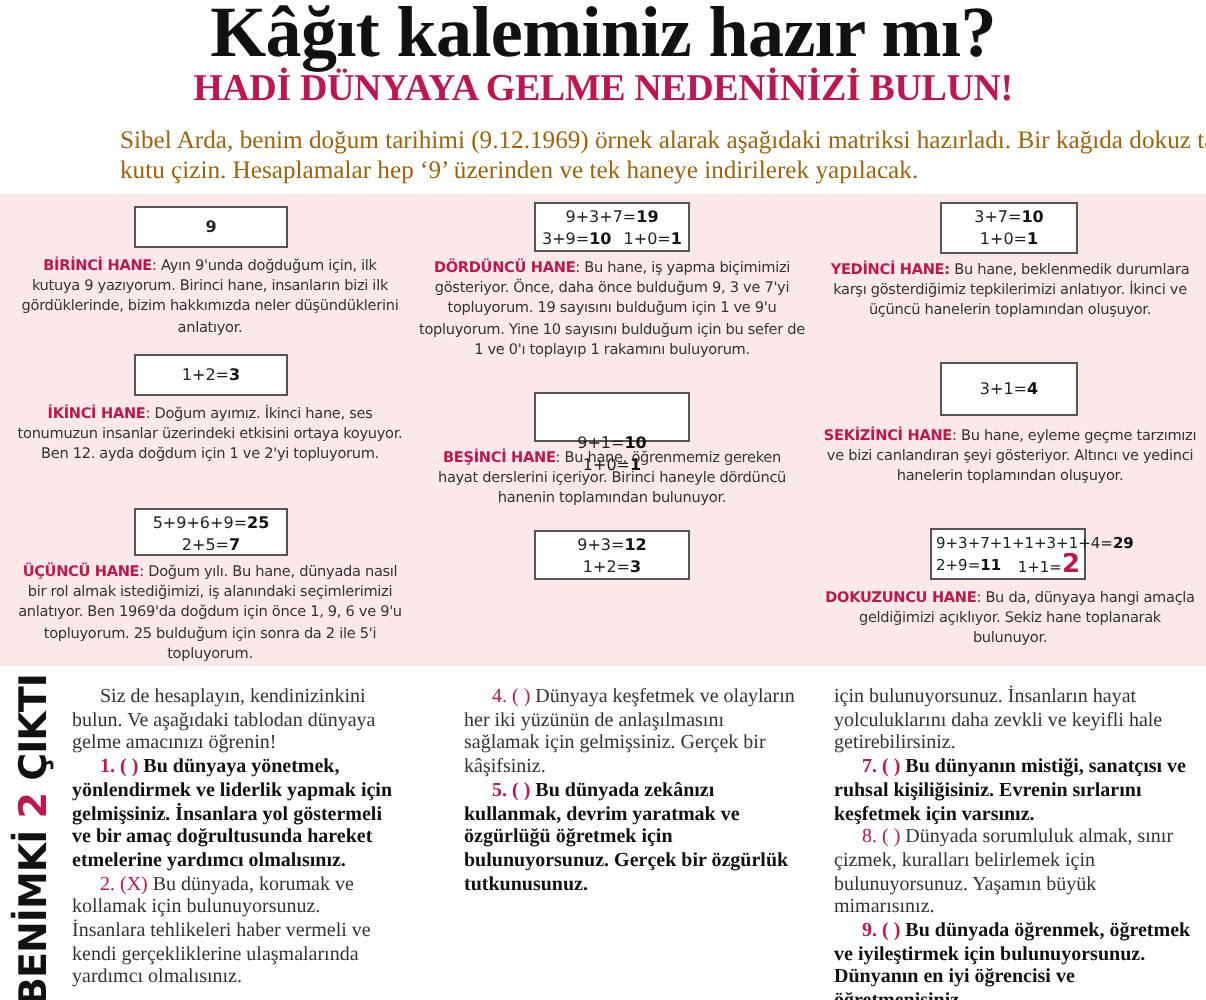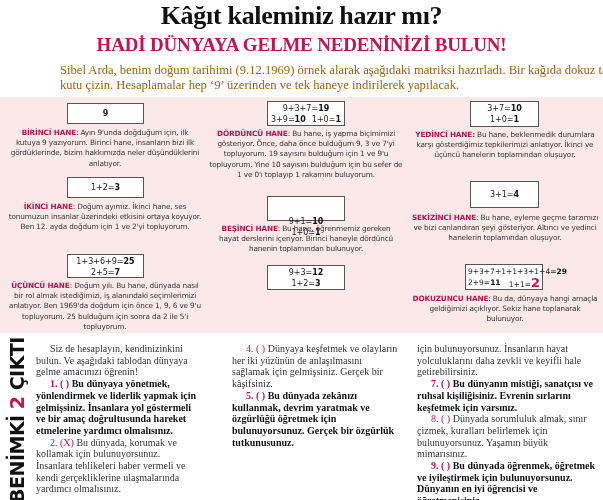--- a/index.html
+++ b/index.html
@@ -1,21 +1,21 @@
 <!DOCTYPE html>
 <html><head>
 <meta charset="utf-8">
 <style>
   * { box-sizing: border-box; margin: 0; padding: 0; }
   html, body { width: 603px; height: 500px; overflow: hidden; background: #ffffff; }
   body { position: relative; font-family: "Liberation Serif", serif; color: #111; }
 
   .title {
     position: absolute; left: 0; top: 2px; width: 603px; text-align: center;
-    font-family: "Liberation Serif", serif; font-weight: bold; font-size: 26px;
+    font-family: "Liberation Serif", serif; font-weight: bold; font-size: 36px;
     line-height: 28px; letter-spacing: -0.3px; color: #111;
   }
   .headline {
     position: absolute; left: 0; top: 30px; width: 603px; text-align: center;
     font-family: "Liberation Serif", serif; font-weight: bold; font-size: 19px;
     line-height: 30px; color: #c0154f; letter-spacing: -0.2px; white-space: nowrap;
   }
   .intro {
     position: absolute; left: 12px; top: 63px; width: 585px;
     font-family: "Liberation Serif", serif; font-weight: normal; font-size: 12.6px;
@@ -76,21 +76,21 @@
   </div>
 
   <div class="box" style="left:67px; top:80px; width:77px; height:21px; line-height:19px;">
     <span>1+2=</span><b>3</b>
   </div>
   <div class="desc" style="left:8px; top:105px; width:194px;">
     <span class="lbl">İKİNCİ HANE</span><span>: Doğum ayımız. İkinci hane, ses tonumuzun insanlar üzerindeki etkisini ortaya koyuyor. Ben 12. ayda doğdum için 1 ve 2'yi topluyorum.</span>
   </div>
 
   <div class="box" style="left:67px; top:157px; width:77px; height:24px; padding-top:1px;">
-    <div><span>1+3+6+9=</span><b>25</b></div>
+    <div><span>5+9+6+9=</span><b>25</b></div>
     <div><span>2+5=</span><b>7</b></div>
   </div>
   <div class="desc" style="left:8px; top:184px; width:194px;">
     <span class="lbl">ÜÇÜNCÜ HANE</span><span>: Doğum yılı. Bu hane, dünyada nasıl bir rol almak istediğimizi, iş alanındaki seçimlerimizi anlatıyor. Ben 1969'da doğdum için önce 1, 9, 6 ve 9'u topluyorum. 25 bulduğum için sonra da 2 ile 5'i topluyorum.</span>
   </div>
 
   <div class="box" style="left:267px; top:4px; width:78px; height:25px; padding-top:1px;">
     <div><span>9+3+7=</span><b>19</b></div>
     <div class="row">
       <span><span>3+9=</span><b>10</b></span>

